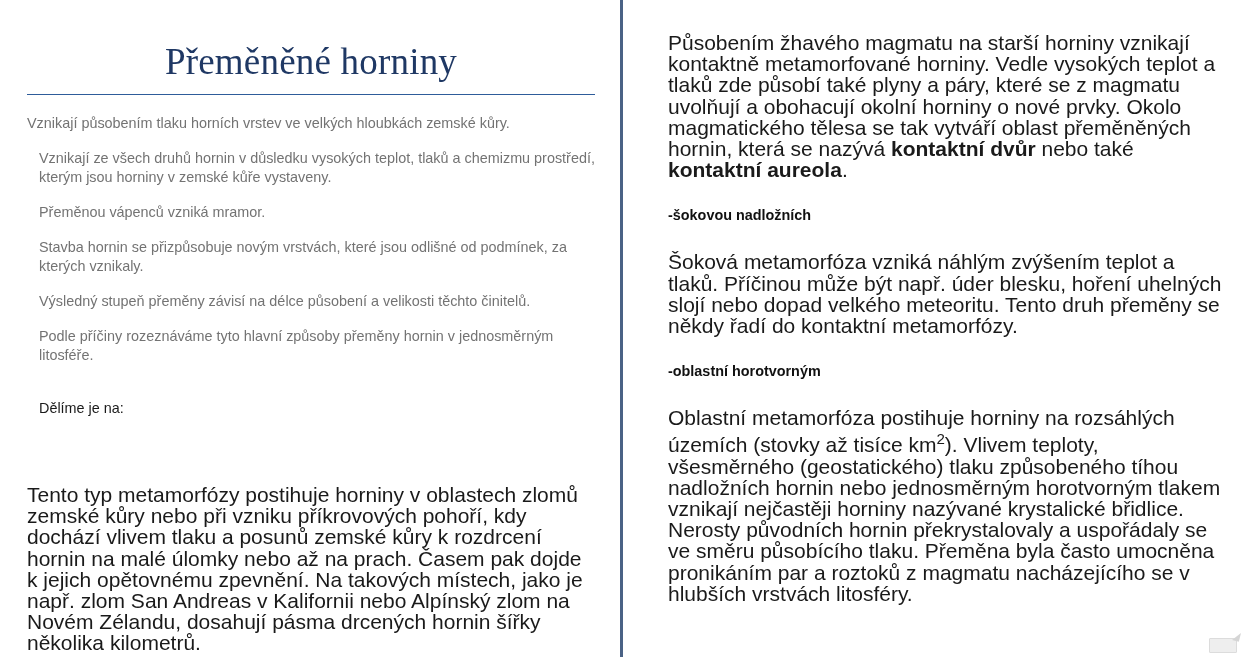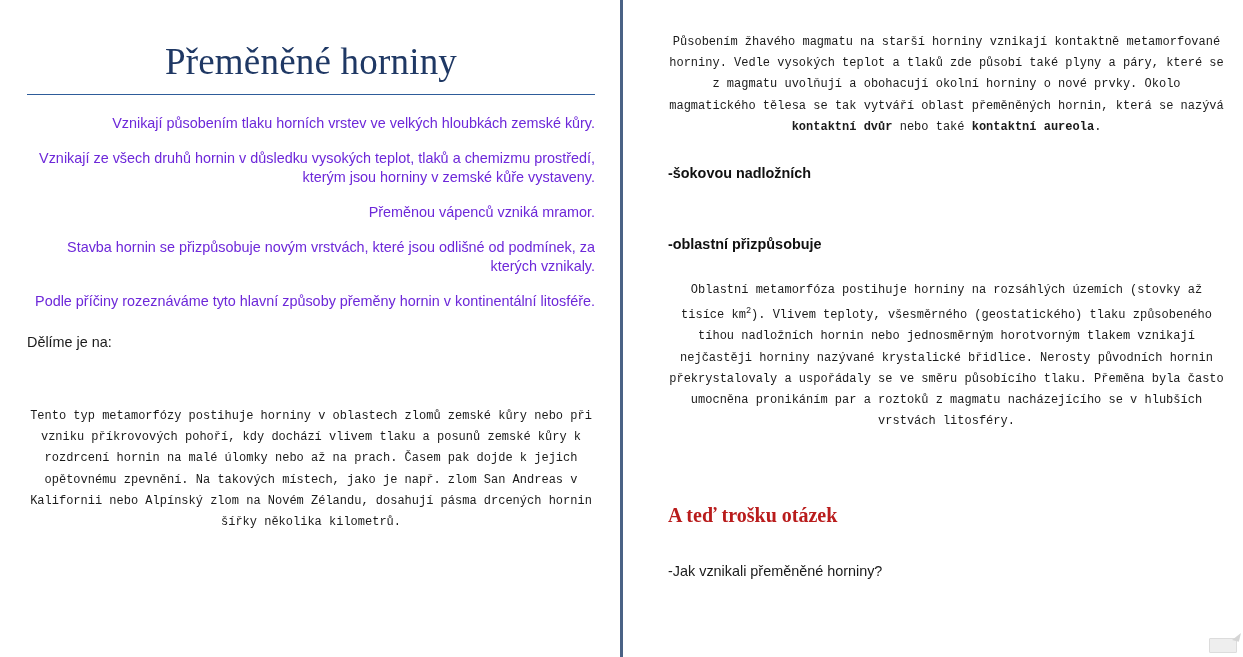--- a/index.html
+++ b/index.html
@@ -69,57 +69,57 @@
     border-top: 1.6px solid #2e5c9a;
   }
 
   
   .intro-list {
     margin: 0;
     padding: 0;
     list-style: none;
   }
   .intro-line {
-    text-align: right;
+    text-align: left;
     font-family: "Liberation Sans", sans-serif;
     font-size: 14.4px;
     line-height: 19px;
-    color: #6d28d9;
+    color: #737373;
     margin: 0;
     padding: 0;
   }
   .intro-line.first { padding-top: 19px; }
-  .intro-line + .intro-line { padding-top: 16px; }
+  .intro-line + .intro-line { padding-top: 16px; margin-left: 12px; }
 
   
   .sans-line {
     text-align: left;
     font-family: "Liberation Sans", sans-serif;
     font-size: 14.4px;
     line-height: 19px;
     color: #1a1a1a;
-    margin: 0;
+    margin: 12px;
   }
   .sans-head {
     text-align: left;
     font-family: "Liberation Sans", sans-serif;
     font-weight: bold;
     font-size: 14.4px;
     line-height: 19px;
     color: #111111;
     margin: 0;
   }
 
   
   .serif-para {
-    font-family: Liberation Mono, monospace;
-    font-size: 12px;
+    font-family: Liberation Sans, sans-serif;
+    font-size: 21px;
     line-height: 21.2px;
     color: #1a1a1a;
-    text-align: center;
+    text-align: left;
     margin: 0;
   }
   .serif-para b { font-weight: bold; }
 
   
   .section-heading {
     font-family: "Liberation Serif", serif;
     font-weight: bold;
     font-size: 20px;
     line-height: 26px;
@@ -168,21 +168,22 @@
 
     <h1 class="doc-title">Přeměněné horniny</h1>
 
     <hr class="title-rule">
 
     <div class="intro-list">
       <p class="intro-line first">Vznikají působením tlaku horních vrstev ve velkých hloubkách zemské kůry.</p>
       <p class="intro-line">Vznikají ze všech druhů hornin v důsledku vysokých teplot, tlaků a chemizmu prostředí, kterým jsou horniny v zemské kůře vystaveny.</p>
       <p class="intro-line">Přeměnou vápenců vzniká mramor.</p>
       <p class="intro-line">Stavba hornin se přizpůsobuje novým vrstvách, které jsou odlišné od podmínek, za kterých vznikaly.</p>
-      <p class="intro-line">Podle příčiny rozeznáváme tyto hlavní způsoby přeměny hornin v kontinentální litosféře.</p>
+      <p class="intro-line">Výsledný stupeň přeměny závisí na délce působení a velikosti těchto činitelů.</p>
+      <p class="intro-line">Podle příčiny rozeznáváme tyto hlavní způsoby přeměny hornin v jednosměrným litosféře.</p>
     </div>
 
     <div class="sp-22"></div>
 
     <p class="sans-line">Dělíme je na:</p>
 
     <div class="sp-26"></div>
 
 
     <div class="sp-28"></div>
@@ -200,24 +201,25 @@
     <div class="rc-top"></div>
 
     <p class="serif-para"><span>Působením žhavého magmatu na starší horniny vznikají kontaktně metamorfované horniny. Vedle vysokých teplot a tlaků zde působí také plyny a páry, které se z magmatu uvolňují a obohacují okolní horniny o nové prvky. Okolo magmatického tělesa se tak vytváří oblast přeměněných hornin, která se nazývá </span><b>kontaktní dvůr</b><span> nebo také </span><b>kontaktní aureola</b><span>.</span></p>
 
     <div class="sp-26"></div>
 
     <p class="sans-head">-šokovou nadložních</p>
 
     <div class="sp-26"></div>
 
-
-    <div class="sp-26"></div>
-
-    <p class="sans-head">-oblastní přizpůsobuje</p>
+    <p class="serif-para">Šoková metamorfóza vzniká náhlým zvýšením teplot a tlaků. Příčinou může být např. úder blesku, hoření uhelných slojí nebo dopad velkého meteoritu. Tento druh přeměny se někdy řadí do kontaktní metamorfózy.</p>
+
+    <div class="sp-26"></div>
+
+    <p class="sans-head">-oblastní horotvorným</p>
 
     <div class="sp-26"></div>
 
     <p class="serif-para"><span>Oblastní metamorfóza postihuje horniny na rozsáhlých územích (stovky až tisíce km</span><span class="sup">2</span><span>). Vlivem teploty, všesměrného (geostatického) tlaku způsobeného tíhou nadložních hornin nebo jednosměrným horotvorným tlakem vznikají nejčastěji horniny nazývané krystalické břidlice. Nerosty původních hornin překrystalovaly a uspořádaly se ve směru působícího tlaku. Přeměna byla často umocněna pronikáním par a roztoků z magmatu nacházejícího se v hlubších vrstvách litosféry.</span></p>
 
     <div class="sp-70"></div>
 
     <h2 class="section-heading">A teď trošku otázek</h2>
 
     <div class="sp-34"></div>

